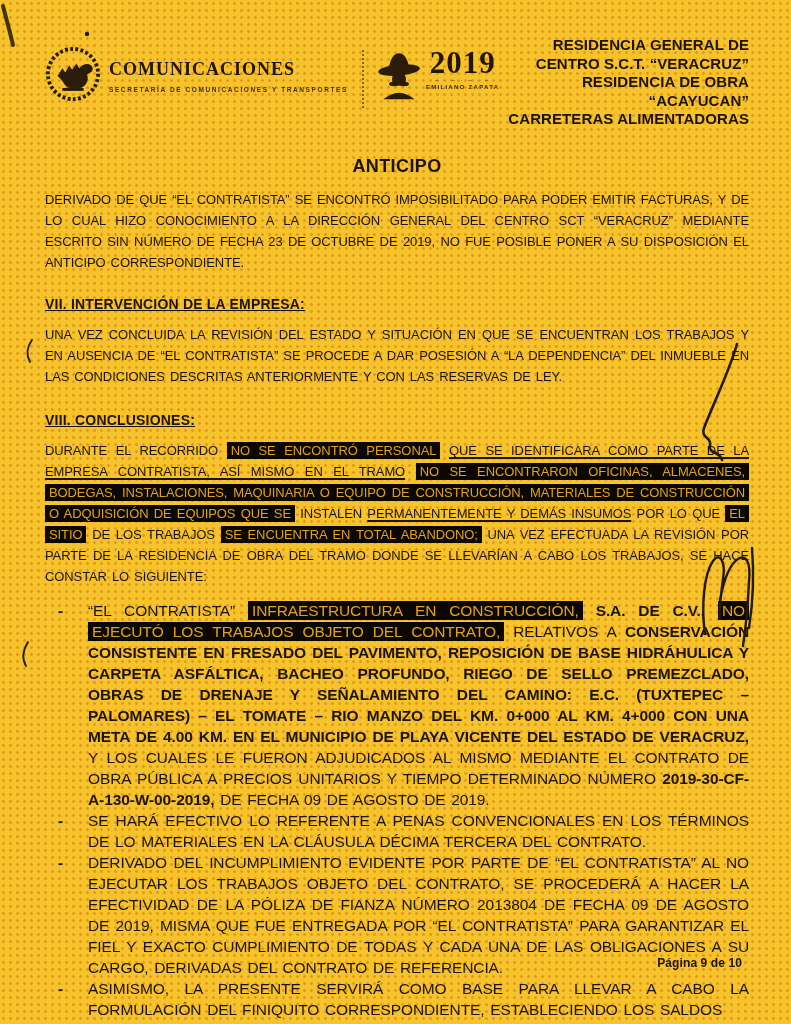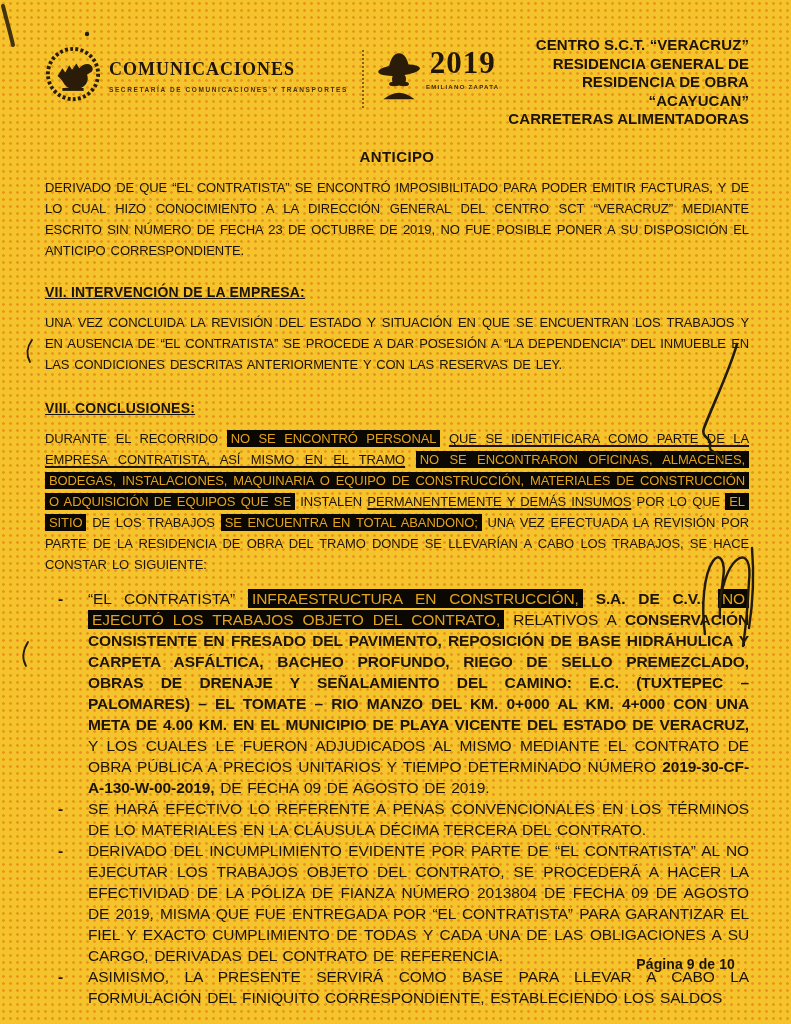--- a/index.html
+++ b/index.html
@@ -47,21 +47,21 @@
   .year-num{
     font-family:"Liberation Serif","DejaVu Serif",serif;
     font-weight:700;font-size:31px;line-height:30px;color:#221608;letter-spacing:1px;
   }
   .year-dashes{font-size:6px;letter-spacing:2px;color:#3A2410;line-height:5px;}
   .year-caption{font-size:6px;font-weight:700;letter-spacing:1.3px;color:#3A2410;margin-top:1px;}
   .hdr-office{flex:1 1 auto;text-align:right;padding-top:6px;}
   .office-line{font-size:15px;font-weight:700;line-height:18.5px;letter-spacing:.1px;}
 
   
-  .doc-title{text-align:center;font-weight:700;font-size:15px;letter-spacing:.4px;margin-top:26px;}
+  .doc-title{text-align:center;font-weight:700;font-size:18px;letter-spacing:.4px;margin-top:34px;}
   .para{font-size:13px;line-height:21px;text-align:justify;letter-spacing:-.1px;word-spacing:1.5px;}
   .p-anticipo{margin-top:12px;}
   .heading{font-weight:700;font-size:14px;letter-spacing:.2px;text-decoration:underline;}
   .h-vii{margin-top:23px;}
   .p-vii{margin-top:12px;}
   .h-viii{margin-top:25px;}
   .p-viii{margin-top:12px;}
   .seg-hl{
     background:var(--highlight-bg);
     color:var(--highlight-fg);
@@ -69,22 +69,22 @@
     -webkit-box-decoration-break:clone;box-decoration-break:clone;
   }
   .seg-ul{text-decoration:underline;text-decoration-thickness:1.5px;text-underline-offset:2px;}
   .seg-b{font-weight:700;}
 
   .bullets{margin-top:13px;}
   .bullet{position:relative;padding-left:43px;font-size:15.5px;line-height:21px;text-align:justify;letter-spacing:-.1px;word-spacing:1.5px;}
   .bullet .dash{position:absolute;left:13px;top:0;font-weight:700;}
 
   .footer{
-    position:absolute;right:56px;top:956px;
-    font-size:14px;font-weight:700;letter-spacing:.1px;
+    position:absolute;right:49px;top:956px;
+    font-size:12px;font-weight:700;letter-spacing:.1px;
   }
 
   
   .overlay{position:absolute;left:0;top:0;width:791px;height:1024px;pointer-events:none;}
 </style>
 </head>
 <body>
 
 <div class="page">
 
@@ -116,22 +116,22 @@
           <path d="M8 59 Q26 44 44 59 Z" fill="#2A1C08"></path>
         </svg>
         <div class="year-box">
           <div class="year-num">2019</div>
           <div class="year-dashes">– · – · – · –</div>
           <div class="year-caption">EMILIANO ZAPATA</div>
         </div>
       </div>
 
       <div class="hdr-office">
+        <div class="office-line">RESIDENCIA GENERAL DE</div>
         <div class="office-line">CENTRO S.C.T. “VERACRUZ”</div>
-        <div class="office-line">RESIDENCIA GENERAL DE</div>
         <div class="office-line">RESIDENCIA DE OBRA “ACAYUCAN”</div>
         <div class="office-line">CARRETERAS ALIMENTADORAS</div>
       </div>
     </div>
 
     <div class="doc-title">ANTICIPO</div>
 
     <div class="para p-anticipo"><span>DERIVADO DE QUE “EL CONTRATISTA” SE ENCONTRÓ IMPOSIBILITADO PARA PODER EMITIR FACTURAS, Y DE LO CUAL HIZO CONOCIMIENTO A LA DIRECCIÓN GENERAL DEL CENTRO SCT “VERACRUZ” MEDIANTE ESCRITO SIN NÚMERO DE FECHA 23 DE OCTUBRE DE 2019, NO FUE POSIBLE PONER A SU DISPOSICIÓN EL ANTICIPO CORRESPONDIENTE.</span></div>
 
     <div class="heading h-vii">VII. INTERVENCIÓN DE LA EMPRESA:</div>

